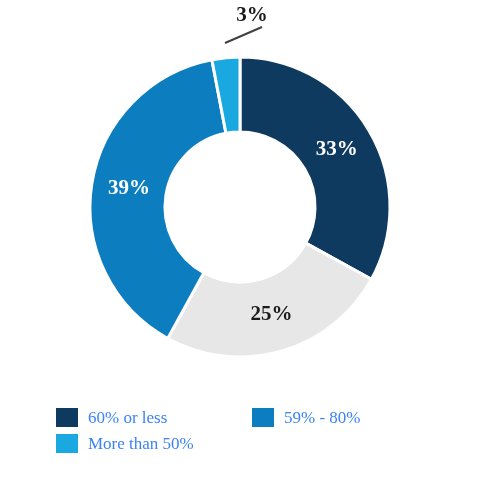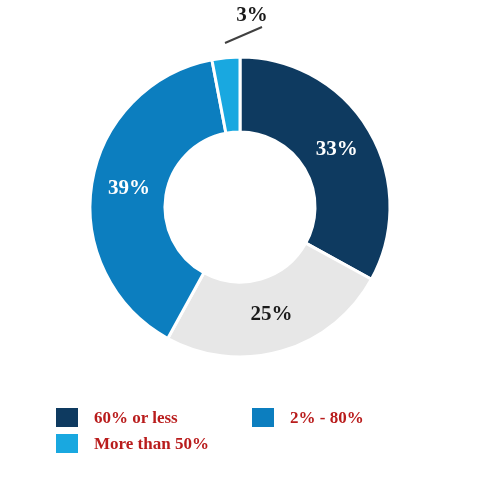--- a/index.html
+++ b/index.html
@@ -104,25 +104,25 @@
   }
 
   .legend-swatch {
     width: 22px;
     height: 19px;
     flex: 0 0 auto;
     display: block;
   }
 
   .legend-entry-label {
-    margin-left: 16px;
+    margin-left: 10px;
     font-family: "Liberation Serif", "DejaVu Serif", serif;
-    font-weight: bold;
+    font-weight: normal;
     font-size: 17px;
-    color: #b91c1c;
+    color: #3b82f6;
     white-space: nowrap;
     line-height: 1;
   }
 </style>
 </head>
 <body>
 
 <div id="chart-root">
   <div class="figure-surface"></div>
 
@@ -152,21 +152,21 @@
   <div id="chart-legend">
 
     <div class="legend-entry">
       <span class="legend-swatch" style="background:#0E3A60;"></span>
       <span class="legend-entry-label">60% or less</span>
     </div>
 
 
     <div class="legend-entry">
       <span class="legend-swatch" style="background:#0C7EBF;"></span>
-      <span class="legend-entry-label">2% - 80%</span>
+      <span class="legend-entry-label">59% - 80%</span>
     </div>
 
     <div class="legend-entry">
       <span class="legend-swatch" style="background:#19A8E0;"></span>
       <span class="legend-entry-label">More than 50%</span>
     </div>
 
   </div>
 </div>
 

